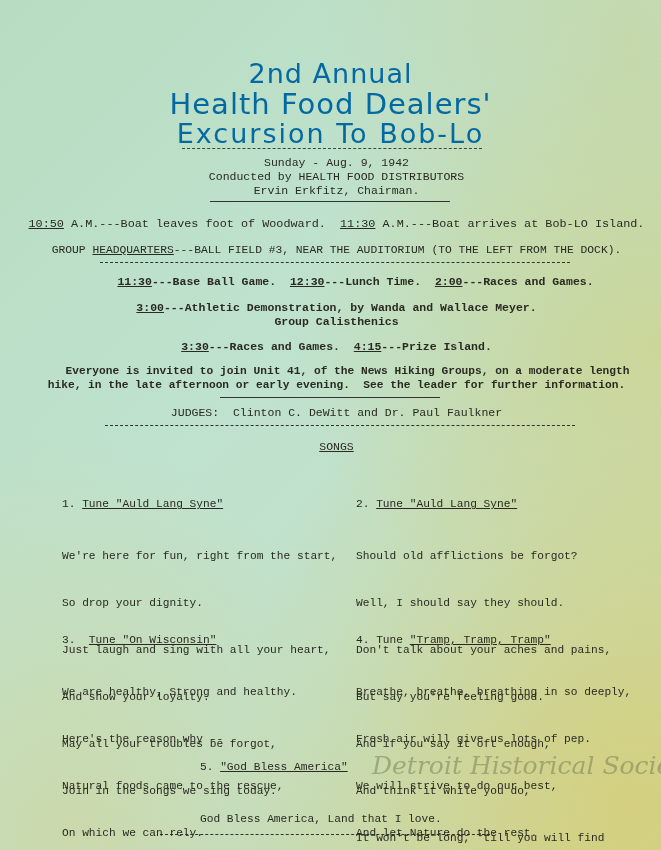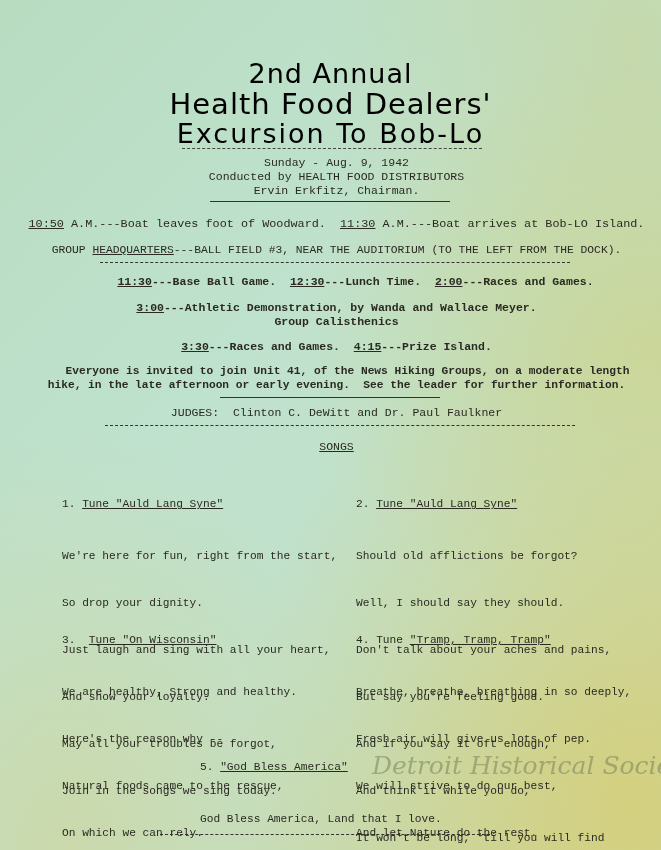--- a/index.html
+++ b/index.html
@@ -8,21 +8,21 @@
     background:
       radial-gradient(ellipse at 95% 95%, rgba(214,206,120,0.85) 0%, rgba(214,206,120,0) 45%),
       radial-gradient(ellipse at 100% 40%, rgba(205,212,140,0.7) 0%, rgba(205,212,140,0) 40%),
       radial-gradient(ellipse at 95% 5%, rgba(200,210,150,0.6) 0%, rgba(200,210,150,0) 35%),
       radial-gradient(ellipse at 10% 100%, rgba(210,212,150,0.6) 0%, rgba(210,212,150,0) 35%),
       linear-gradient(135deg, #b8dcc0 0%, #bfe2ce 40%, #c2e0c8 70%, #c9d8a4 100%);
     font-family: "Liberation Mono", "DejaVu Sans Mono", monospace;
     color:#2a2a22;
   }
   .title { position:absolute; left:0; width:661px; text-align:center;
-    font-family:"DejaVu Sans", sans-serif; color:#000000; font-weight:normal; }
+    font-family:"DejaVu Sans", sans-serif; color:#0369a1; font-weight:normal; }
   .t1 { top:58px; font-size:27px; letter-spacing:1px; }
   .t2 { top:87px; font-size:29px; letter-spacing:1px; }
   .t3 { top:118px; font-size:27px; letter-spacing:2px; }
   .t3-under { position:absolute; left:182px; top:148px; width:300px; border-top:1px dashed #444; }
   .line { position:absolute; left:6px; width:661px; text-align:center; font-size:11.5px; white-space:pre; }
   .rule { position:absolute; height:0; border-top:1.5px solid #333; }
   .rule.dash { border-top:1.5px dashed #333; }
   .u { text-decoration:underline; }
   .b { font-weight:bold; }
   .song { position:absolute; font-size:11.2px; line-height:15.7px; white-space:pre; }

